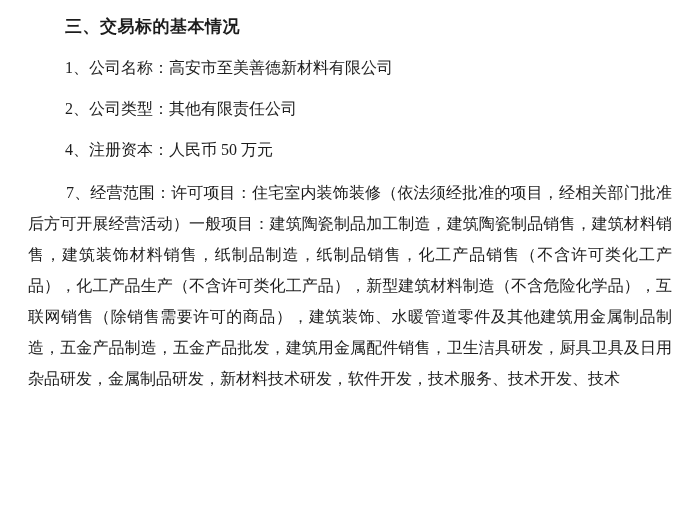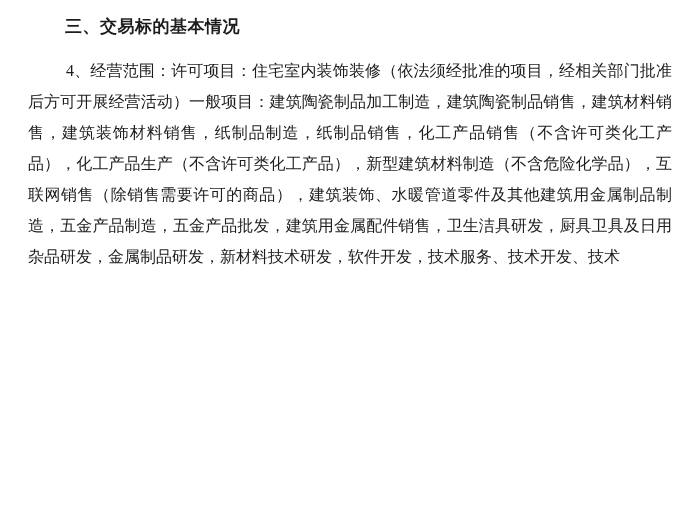--- a/index.html
+++ b/index.html
@@ -46,21 +46,24 @@
     text-indent: 38px;
   }
 </style>
 </head>
 <body>
 
 <div class="page">
 
   <h2 class="section-heading">三、交易标的基本情况</h2>
 
+  <p class="item">1、公司名称：高安市至美善德新材料有限公司</p>
+
+  <p class="item">2、公司类型：其他有限责任公司</p>
+
+
+  <p class="item">4、注册资本：人民币 50 万元</p>
 
 
 
-
-
-
-  <p class="scope-paragraph">4、经营范围：许可项目：住宅室内装饰装修（依法须经批准的项目，经相关部门批准后方可开展经营活动）一般项目：建筑陶瓷制品加工制造，建筑陶瓷制品销售，建筑材料销售，建筑装饰材料销售，纸制品制造，纸制品销售，化工产品销售（不含许可类化工产品），化工产品生产（不含许可类化工产品），新型建筑材料制造（不含危险化学品），互联网销售（除销售需要许可的商品），建筑装饰、水暖管道零件及其他建筑用金属制品制造，五金产品制造，五金产品批发，建筑用金属配件销售，卫生洁具研发，厨具卫具及日用杂品研发，金属制品研发，新材料技术研发，软件开发，技术服务、技术开发、技术</p>
+  <p class="scope-paragraph">7、经营范围：许可项目：住宅室内装饰装修（依法须经批准的项目，经相关部门批准后方可开展经营活动）一般项目：建筑陶瓷制品加工制造，建筑陶瓷制品销售，建筑材料销售，建筑装饰材料销售，纸制品制造，纸制品销售，化工产品销售（不含许可类化工产品），化工产品生产（不含许可类化工产品），新型建筑材料制造（不含危险化学品），互联网销售（除销售需要许可的商品），建筑装饰、水暖管道零件及其他建筑用金属制品制造，五金产品制造，五金产品批发，建筑用金属配件销售，卫生洁具研发，厨具卫具及日用杂品研发，金属制品研发，新材料技术研发，软件开发，技术服务、技术开发、技术</p>
 
 </div>
 
 </body></html>

